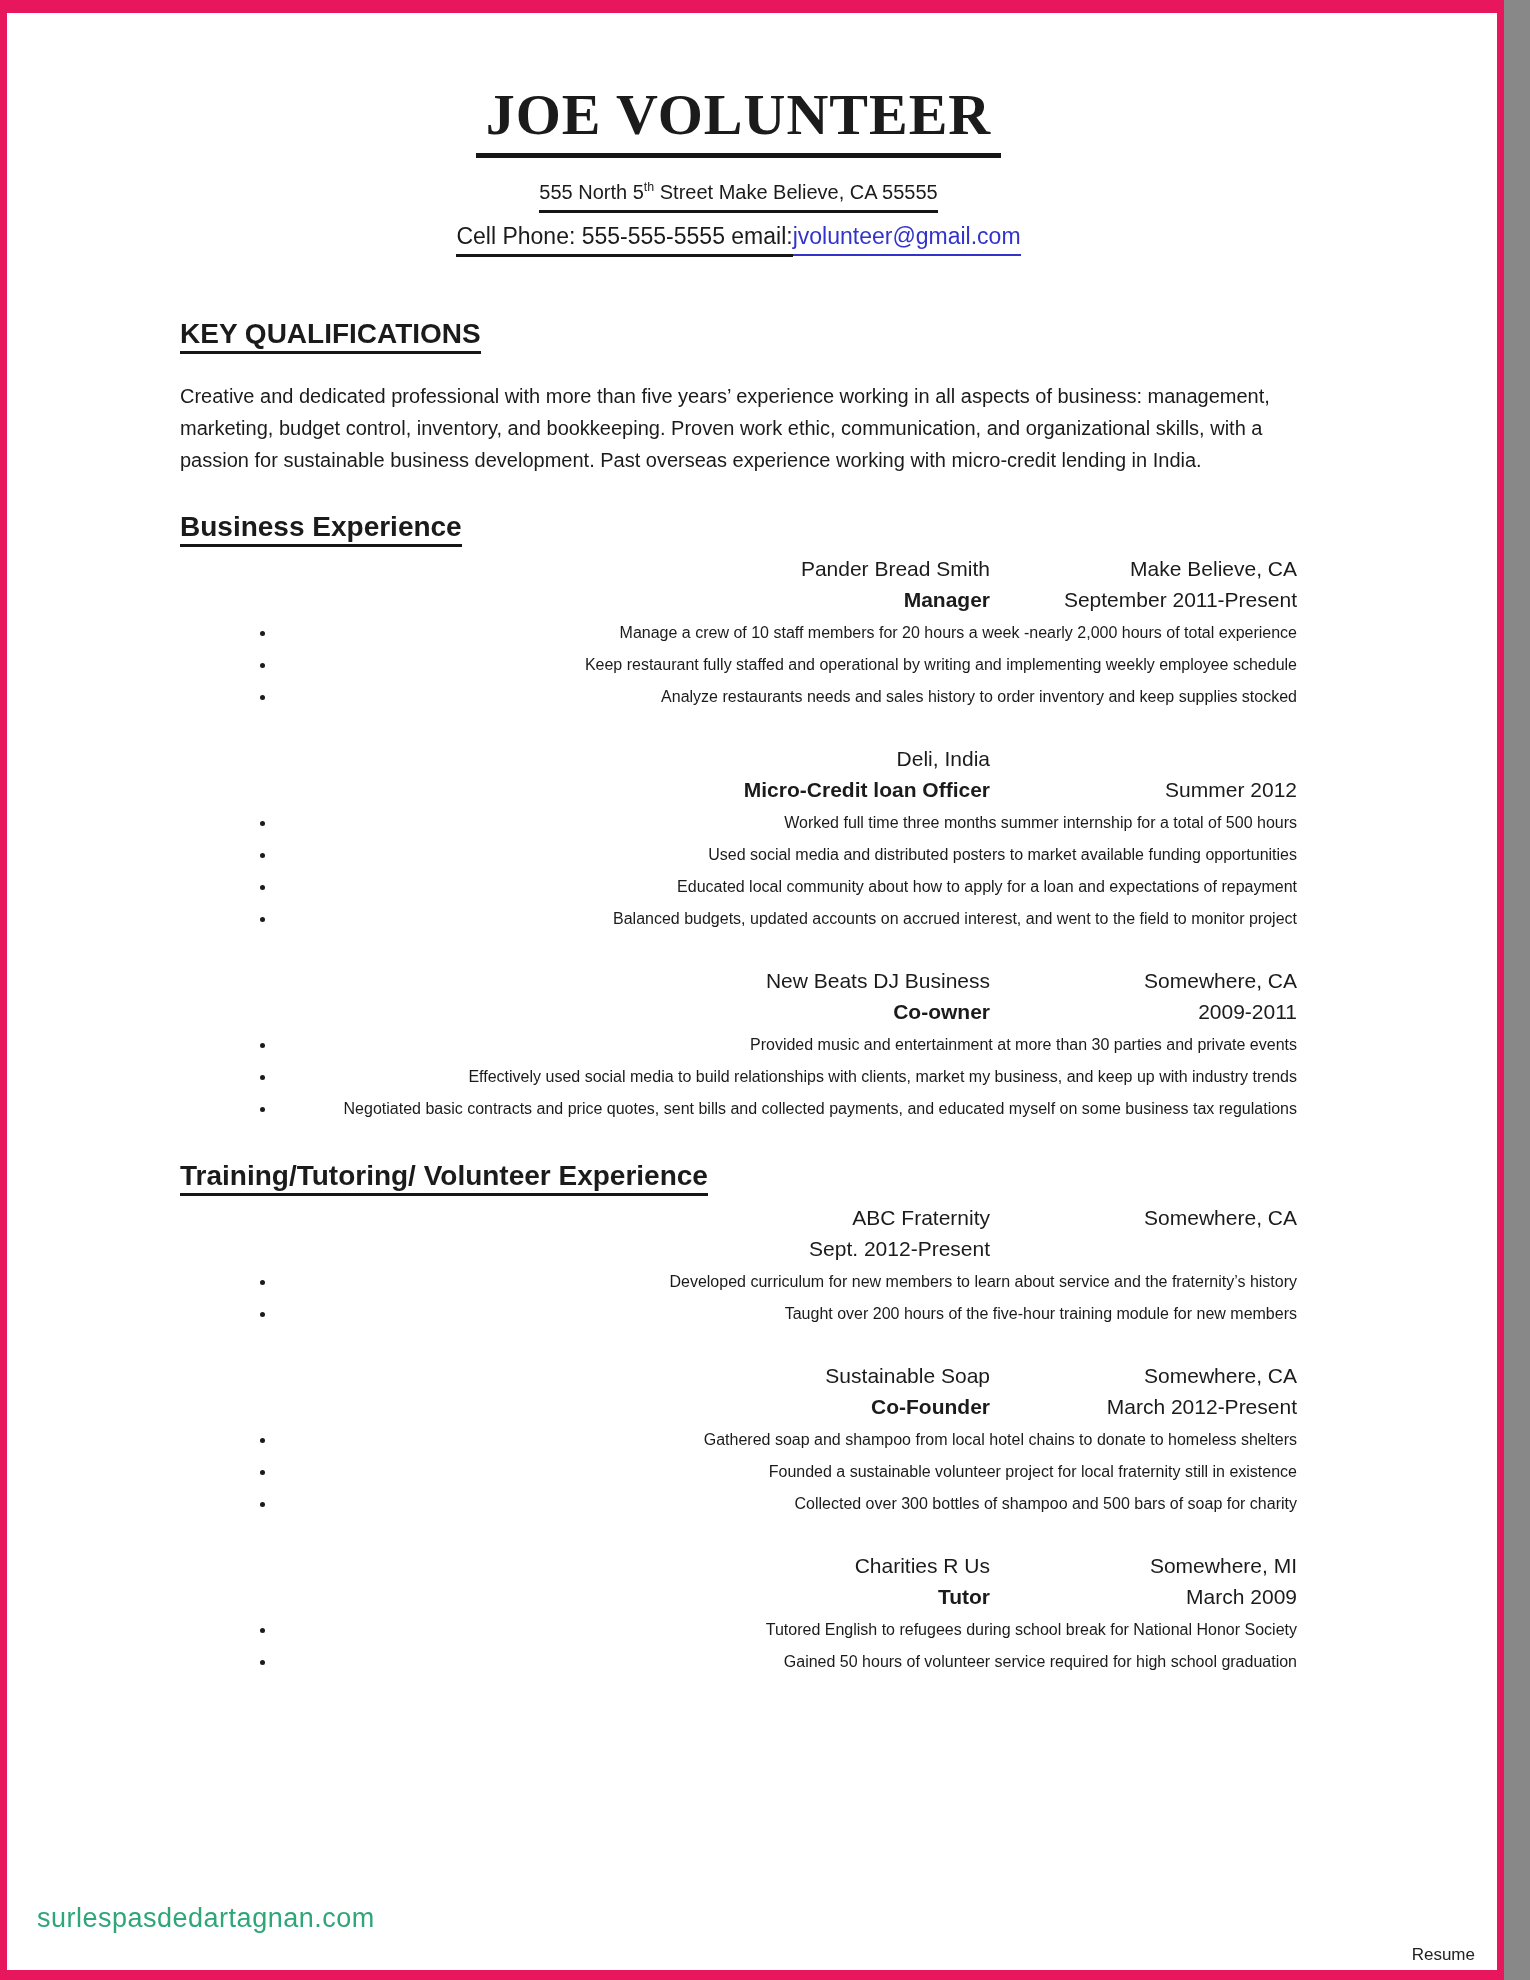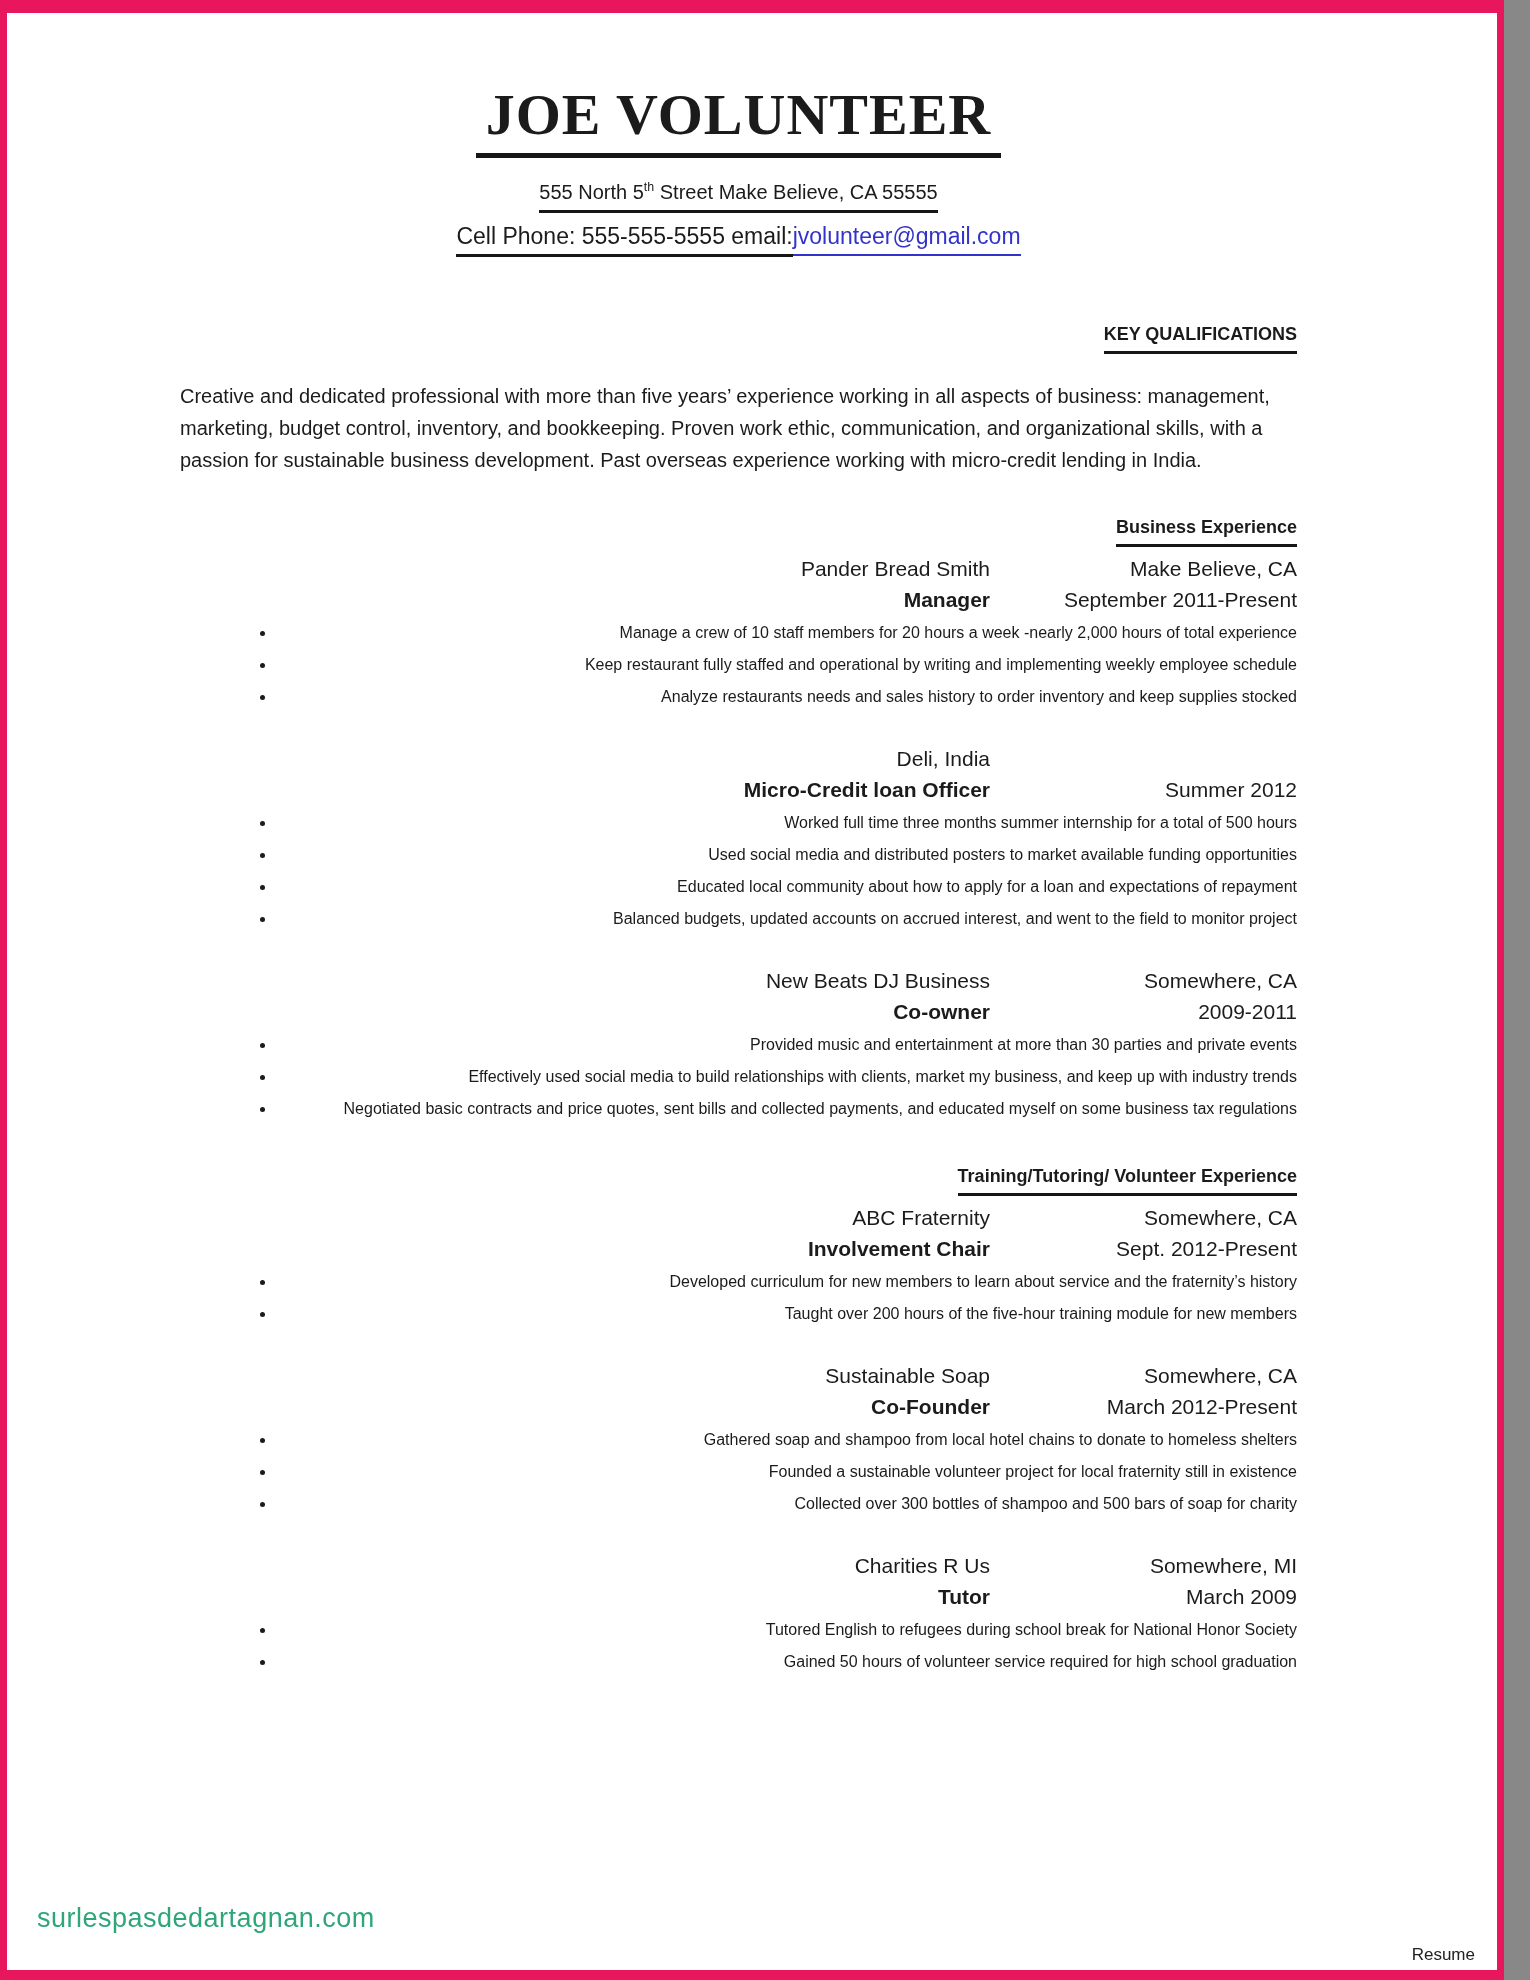--- a/index.html
+++ b/index.html
@@ -48,23 +48,23 @@
   .email-link {
     display: inline-block;
     color: #3333cc;
     border-bottom: 2px solid #3333cc;
     padding-bottom: 3px;
     text-decoration: none;
   }
   sup { font-size: 0.62em; }
 
   .section-heading {
-    font-size: 18px;
+    font-size: 28px;
     font-weight: 700;
-    text-align: right;
+    text-align: left;
     line-height: 30px;
     margin: 0;
   }
   .section-heading .u {
     display: inline-block;
     border-bottom: 3px solid #161616;
     padding-bottom: 2px;
   }
   .h-keyqual   { margin-top: 62px; }
   .h-business  { margin-top: 36px; }
@@ -198,21 +198,20 @@
       <span class="u">Training/Tutoring/ Volunteer Experience</span>
     </div>
 
     <div>
   <div class="job">
     <div class="job-row">
       <span>ABC Fraternity</span>
       <span>Somewhere, CA</span>
     </div>
     <div class="job-row">
-      <span class="job-title-cell">Involvement Chair</span>
       <span>Sept. 2012-Present</span>
     </div>
     <ul class="bullets">
             <li>Developed curriculum for new members to learn about service and the fraternity’s history</li>
             <li>Taught over 200 hours of the five-hour training module for new members</li>
           </ul>
   </div>
 
   <div class="job">
     <div class="job-row">

